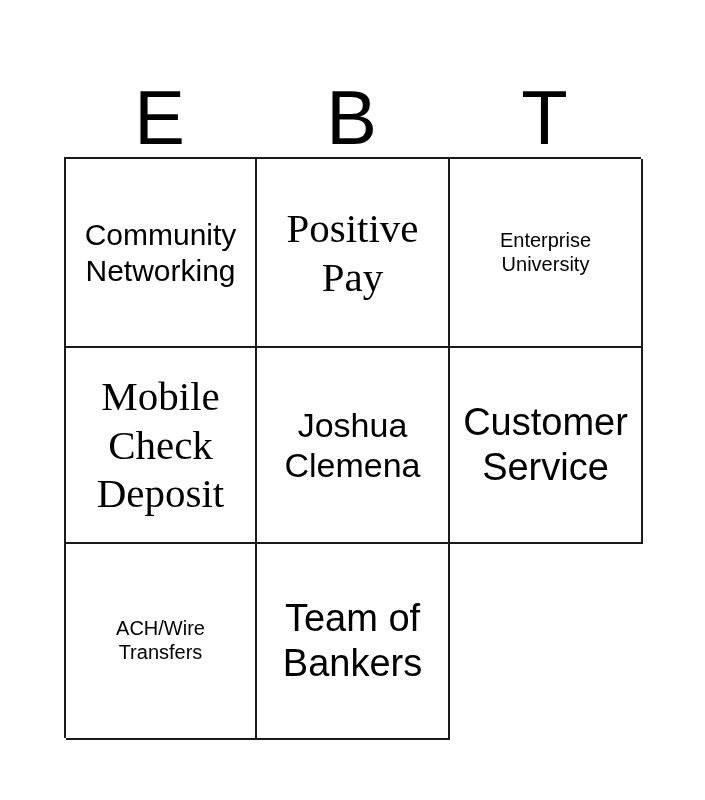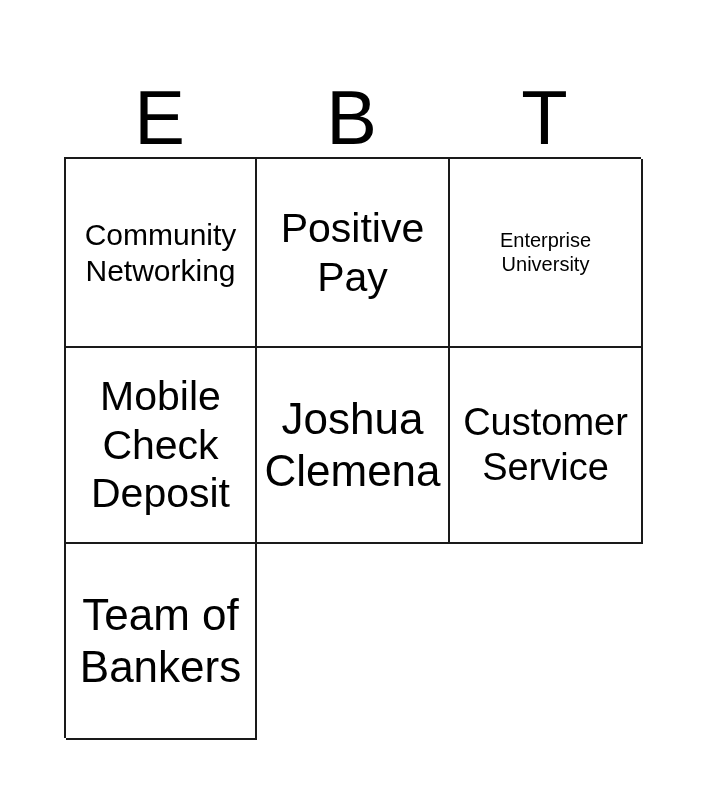--- a/index.html
+++ b/index.html
@@ -81,23 +81,23 @@
     line-height: 1.18;
     font-weight: 400;
     white-space: pre-line;
     word-break: normal;
   }
 
   
   .s-xs  { font-size: 30px; }
   .s-s   { font-size: 20px; }
   .s-m   { font-size: 38px; }
-  .s-ml  { font-size: 44px; }
-  .s-l   { font-size: 44px; }
-  .s-xl  { font-size: 41px; }
+  .s-ml  { font-size: 34px; }
+  .s-l   { font-size: 38px; }
+  .s-xl  { font-size: 41px; font-family: Liberation Serif, serif; }
 </style>
 </head>
 <body>
 
 <div class="card">
 
   <div class="header-row">
     <div class="header-cell c0">
       <span class="header-letter">E</span>
     </div>
@@ -131,18 +131,22 @@
     <div class="cell">
       <span class="cell-text s-ml">Joshua
 Clemena</span>
     </div>
 
     <div class="cell">
       <span class="cell-text s-m">Customer
 Service</span>
     </div>
     <div class="cell">
+      <span class="cell-text s-s">ACH/Wire
+Transfers</span>
+    </div>
+    <div class="cell">
       <span class="cell-text s-l">Team of
 Bankers</span>
     </div>
   </div>
 
 </div>
 
 </body></html>

